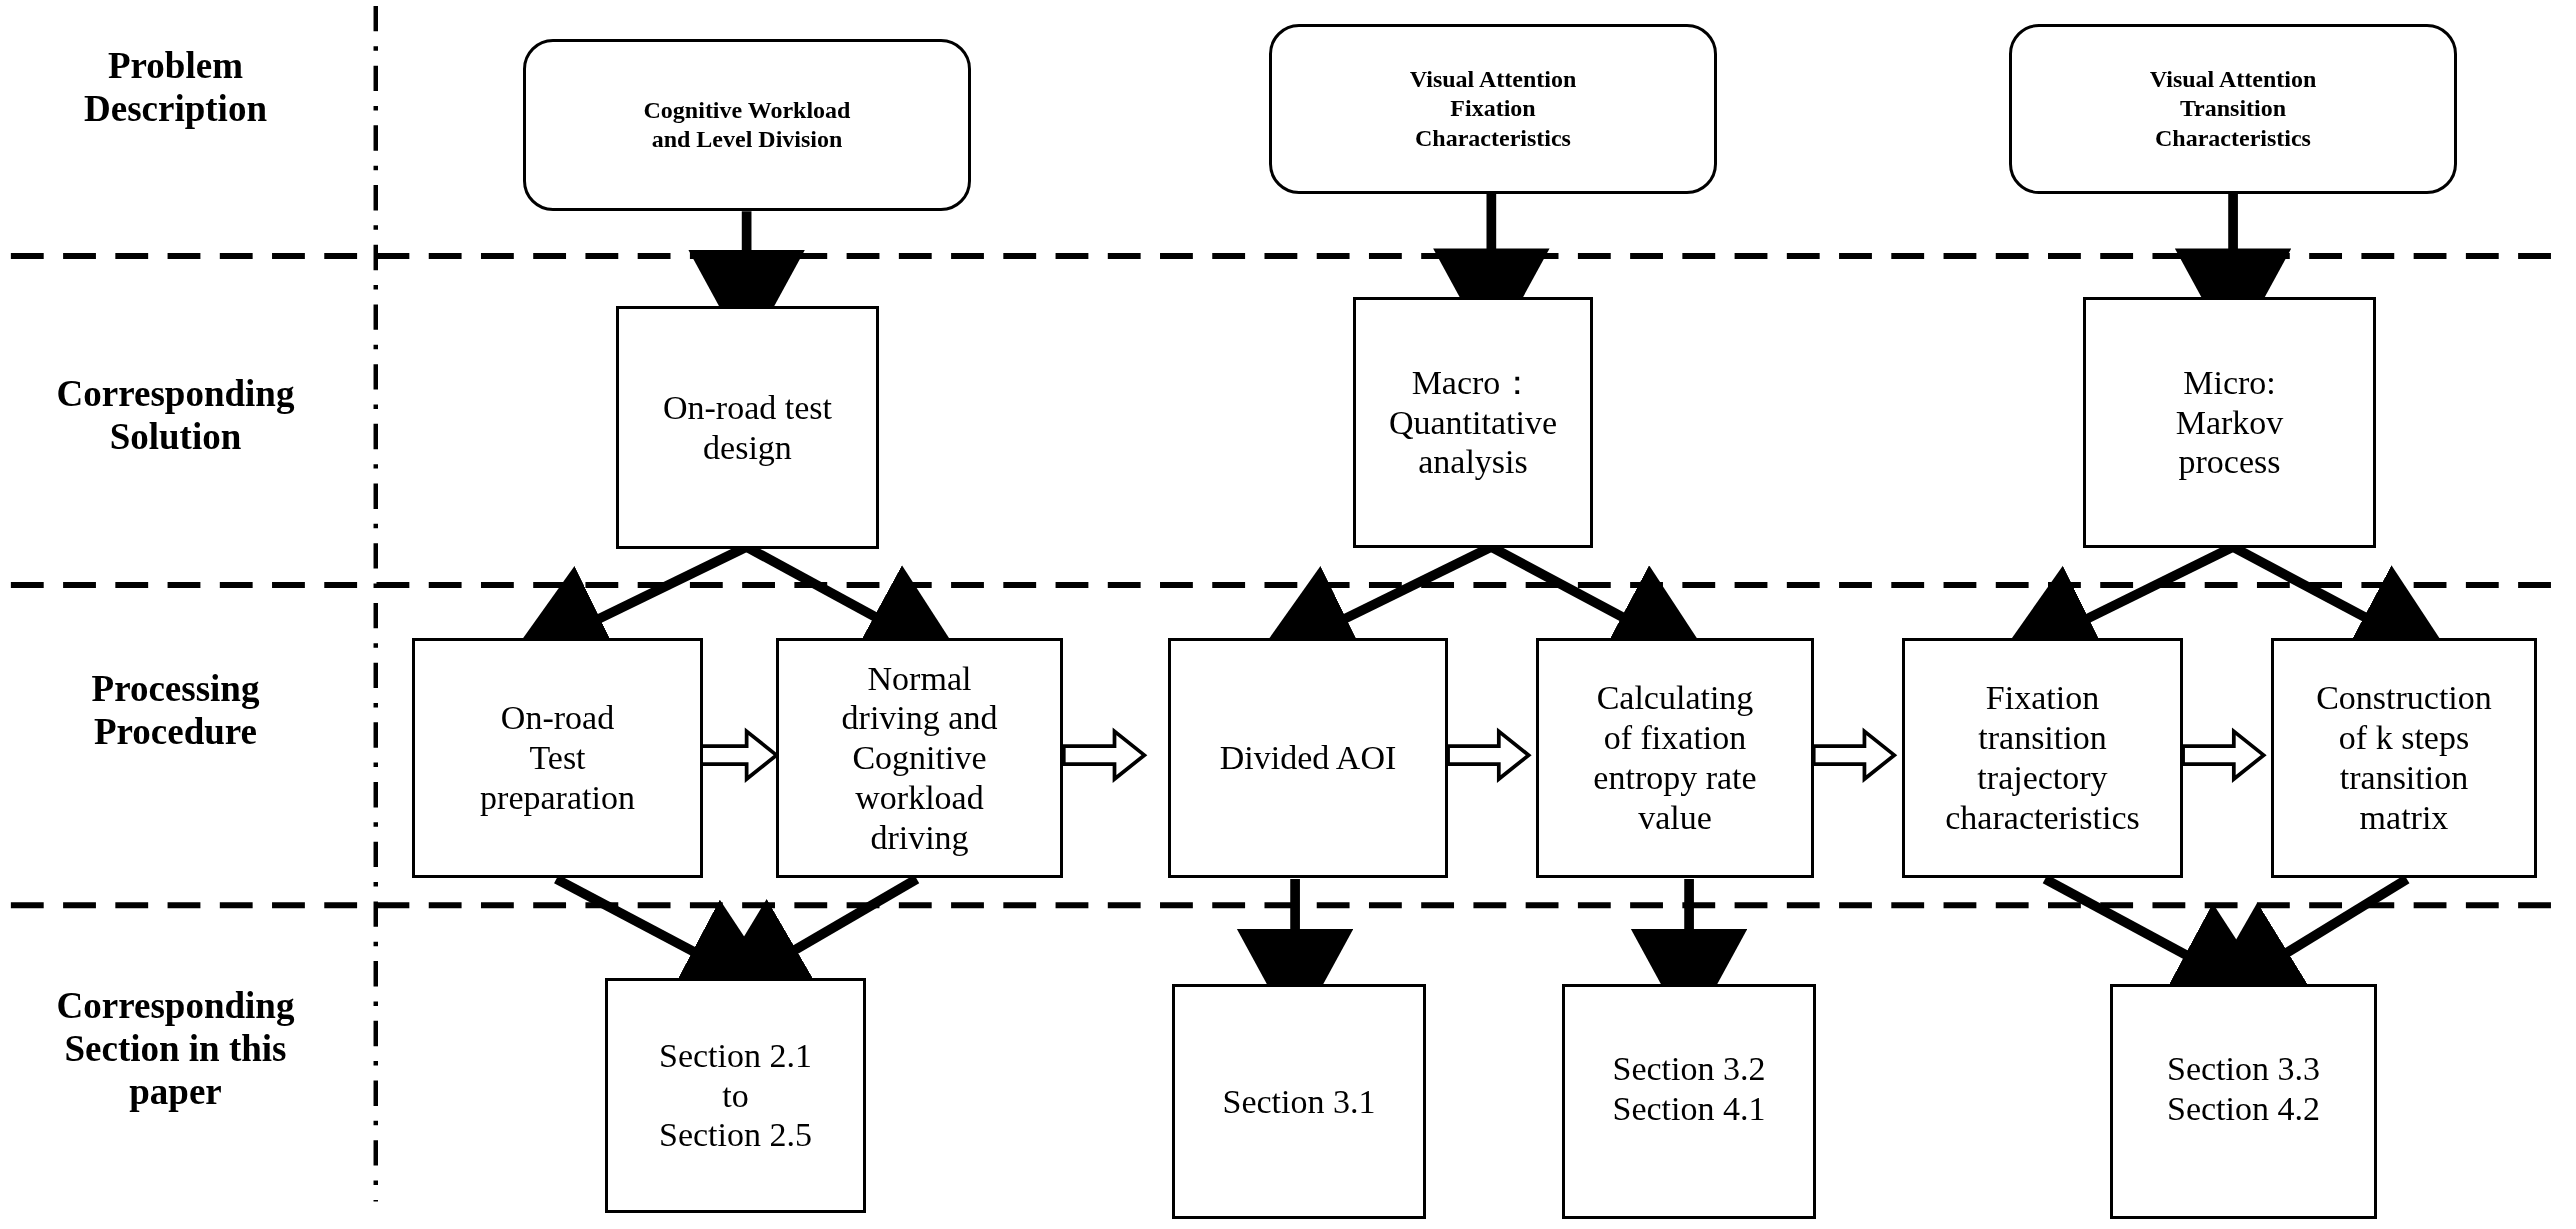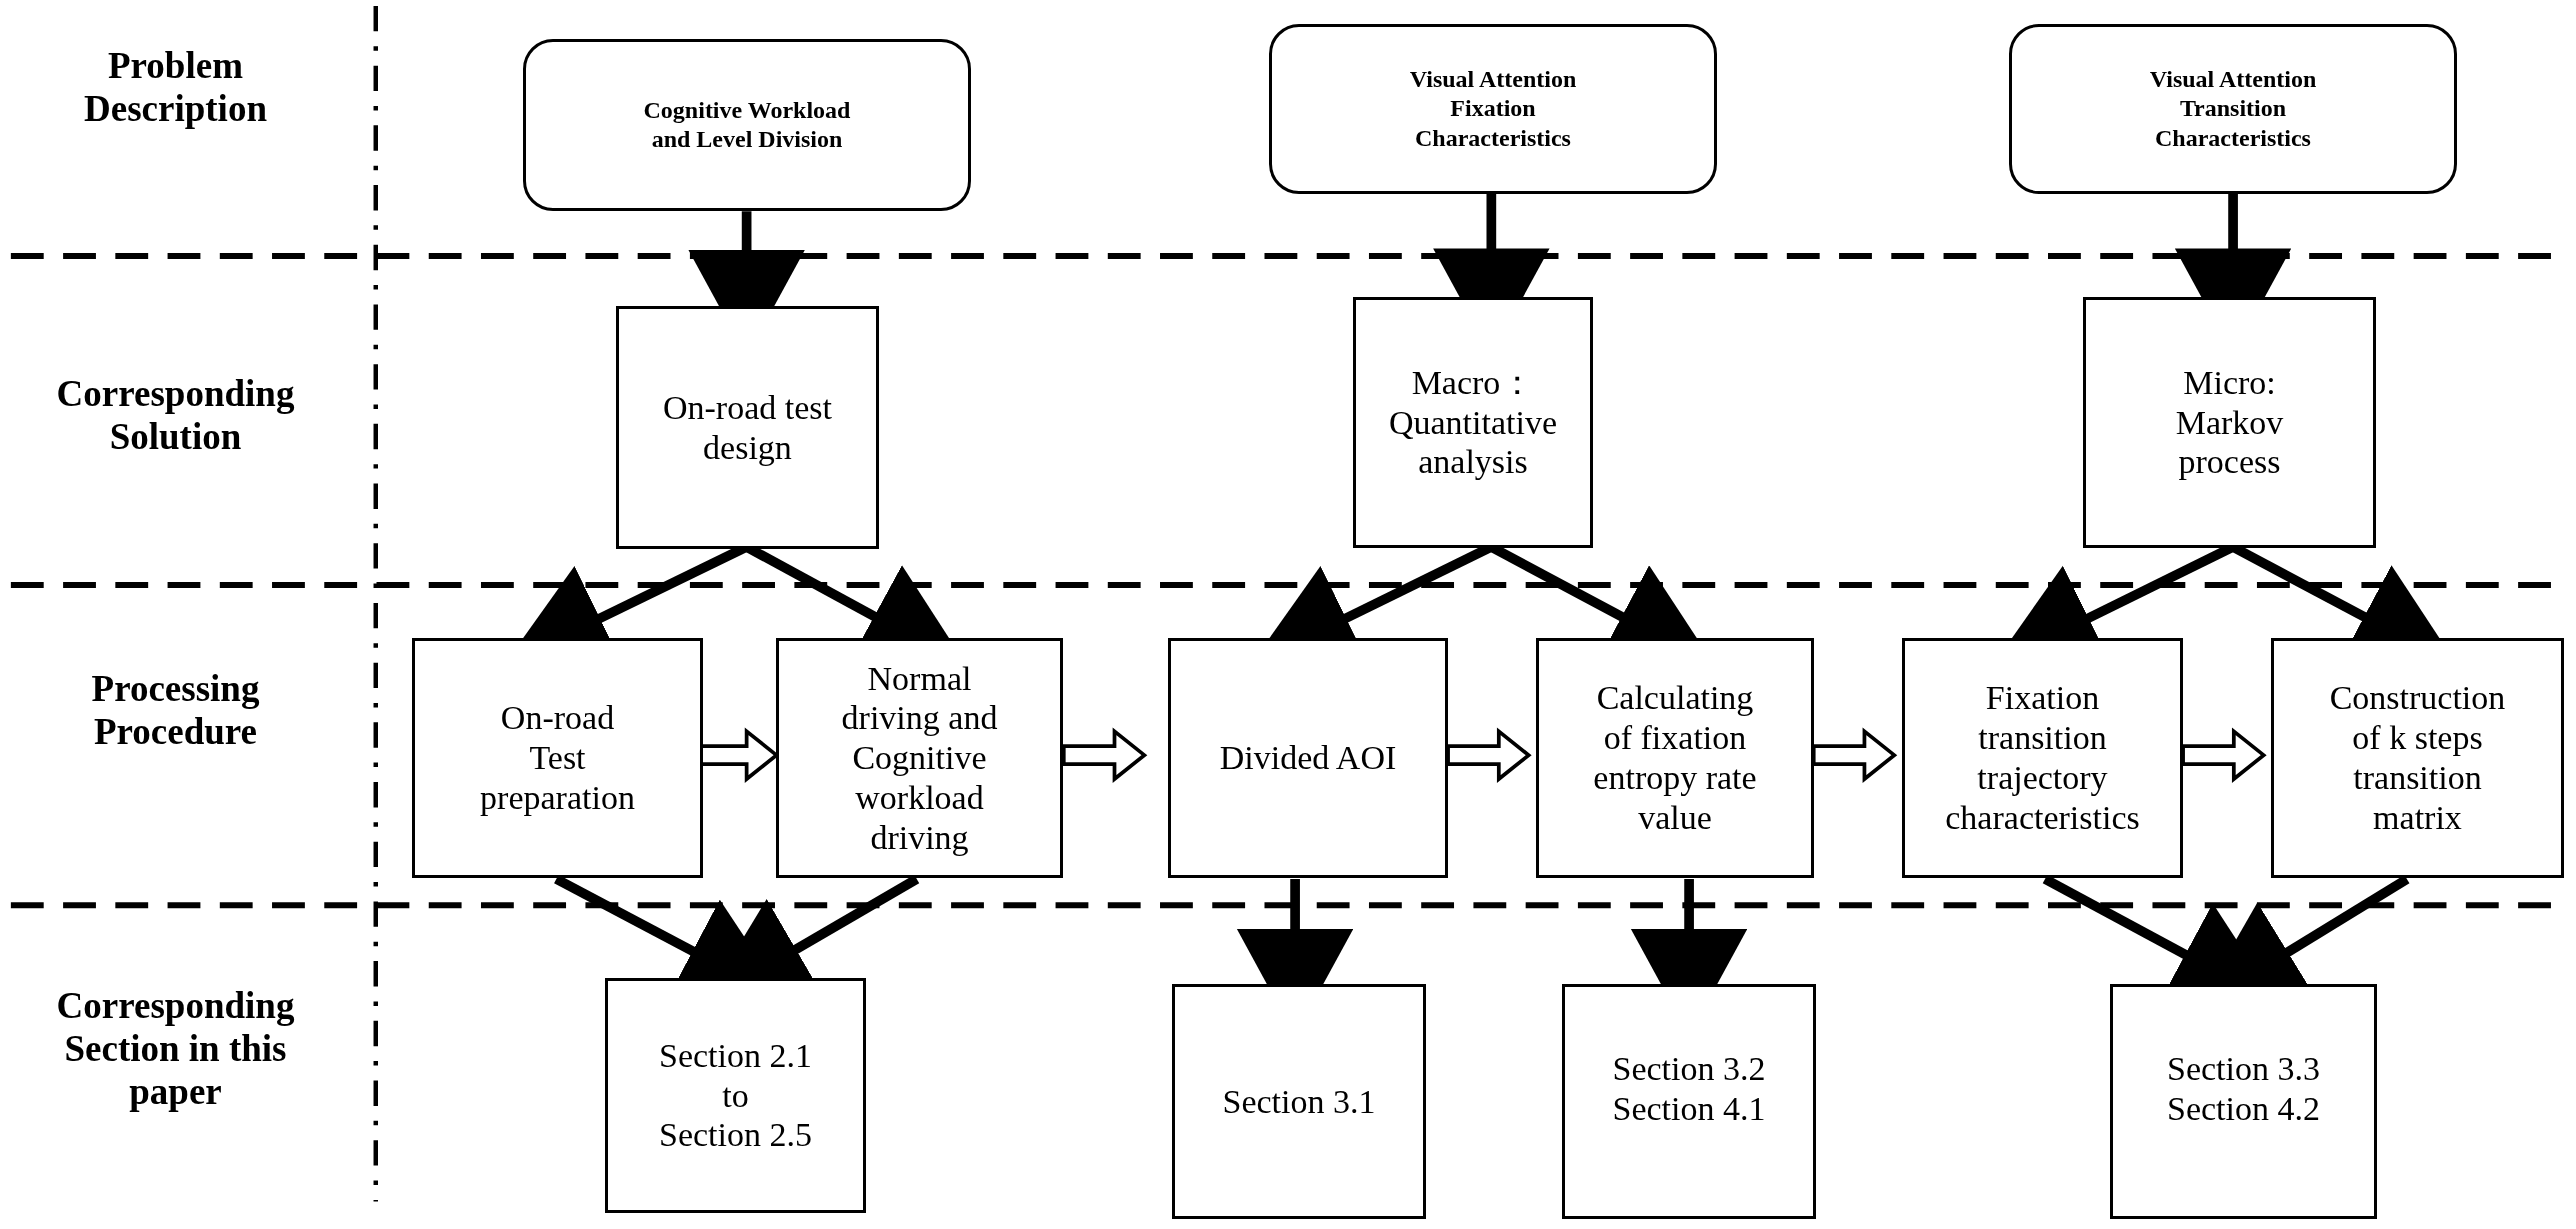--- a/index.html
+++ b/index.html
@@ -138,21 +138,21 @@
 of fixation
 entropy rate
 value</span>
   </div>
   <div class="node" style="left:1902px;top:638px;width:281px;height:240px;">
     <span class="txt">Fixation
 transition
 trajectory
 characteristics</span>
   </div>
-  <div class="node" style="left:2271px;top:638px;width:293px;height:240px;">
+  <div class="node" style="left:2271px;top:638px;width:266px;height:240px;">
     <span class="txt">Construction
 of k steps
 transition
 matrix</span>
   </div>
 
   <div class="node" style="left:605px;top:978px;width:261px;height:235px;">
     <span class="txt">Section 2.1
 to
 Section 2.5</span>

